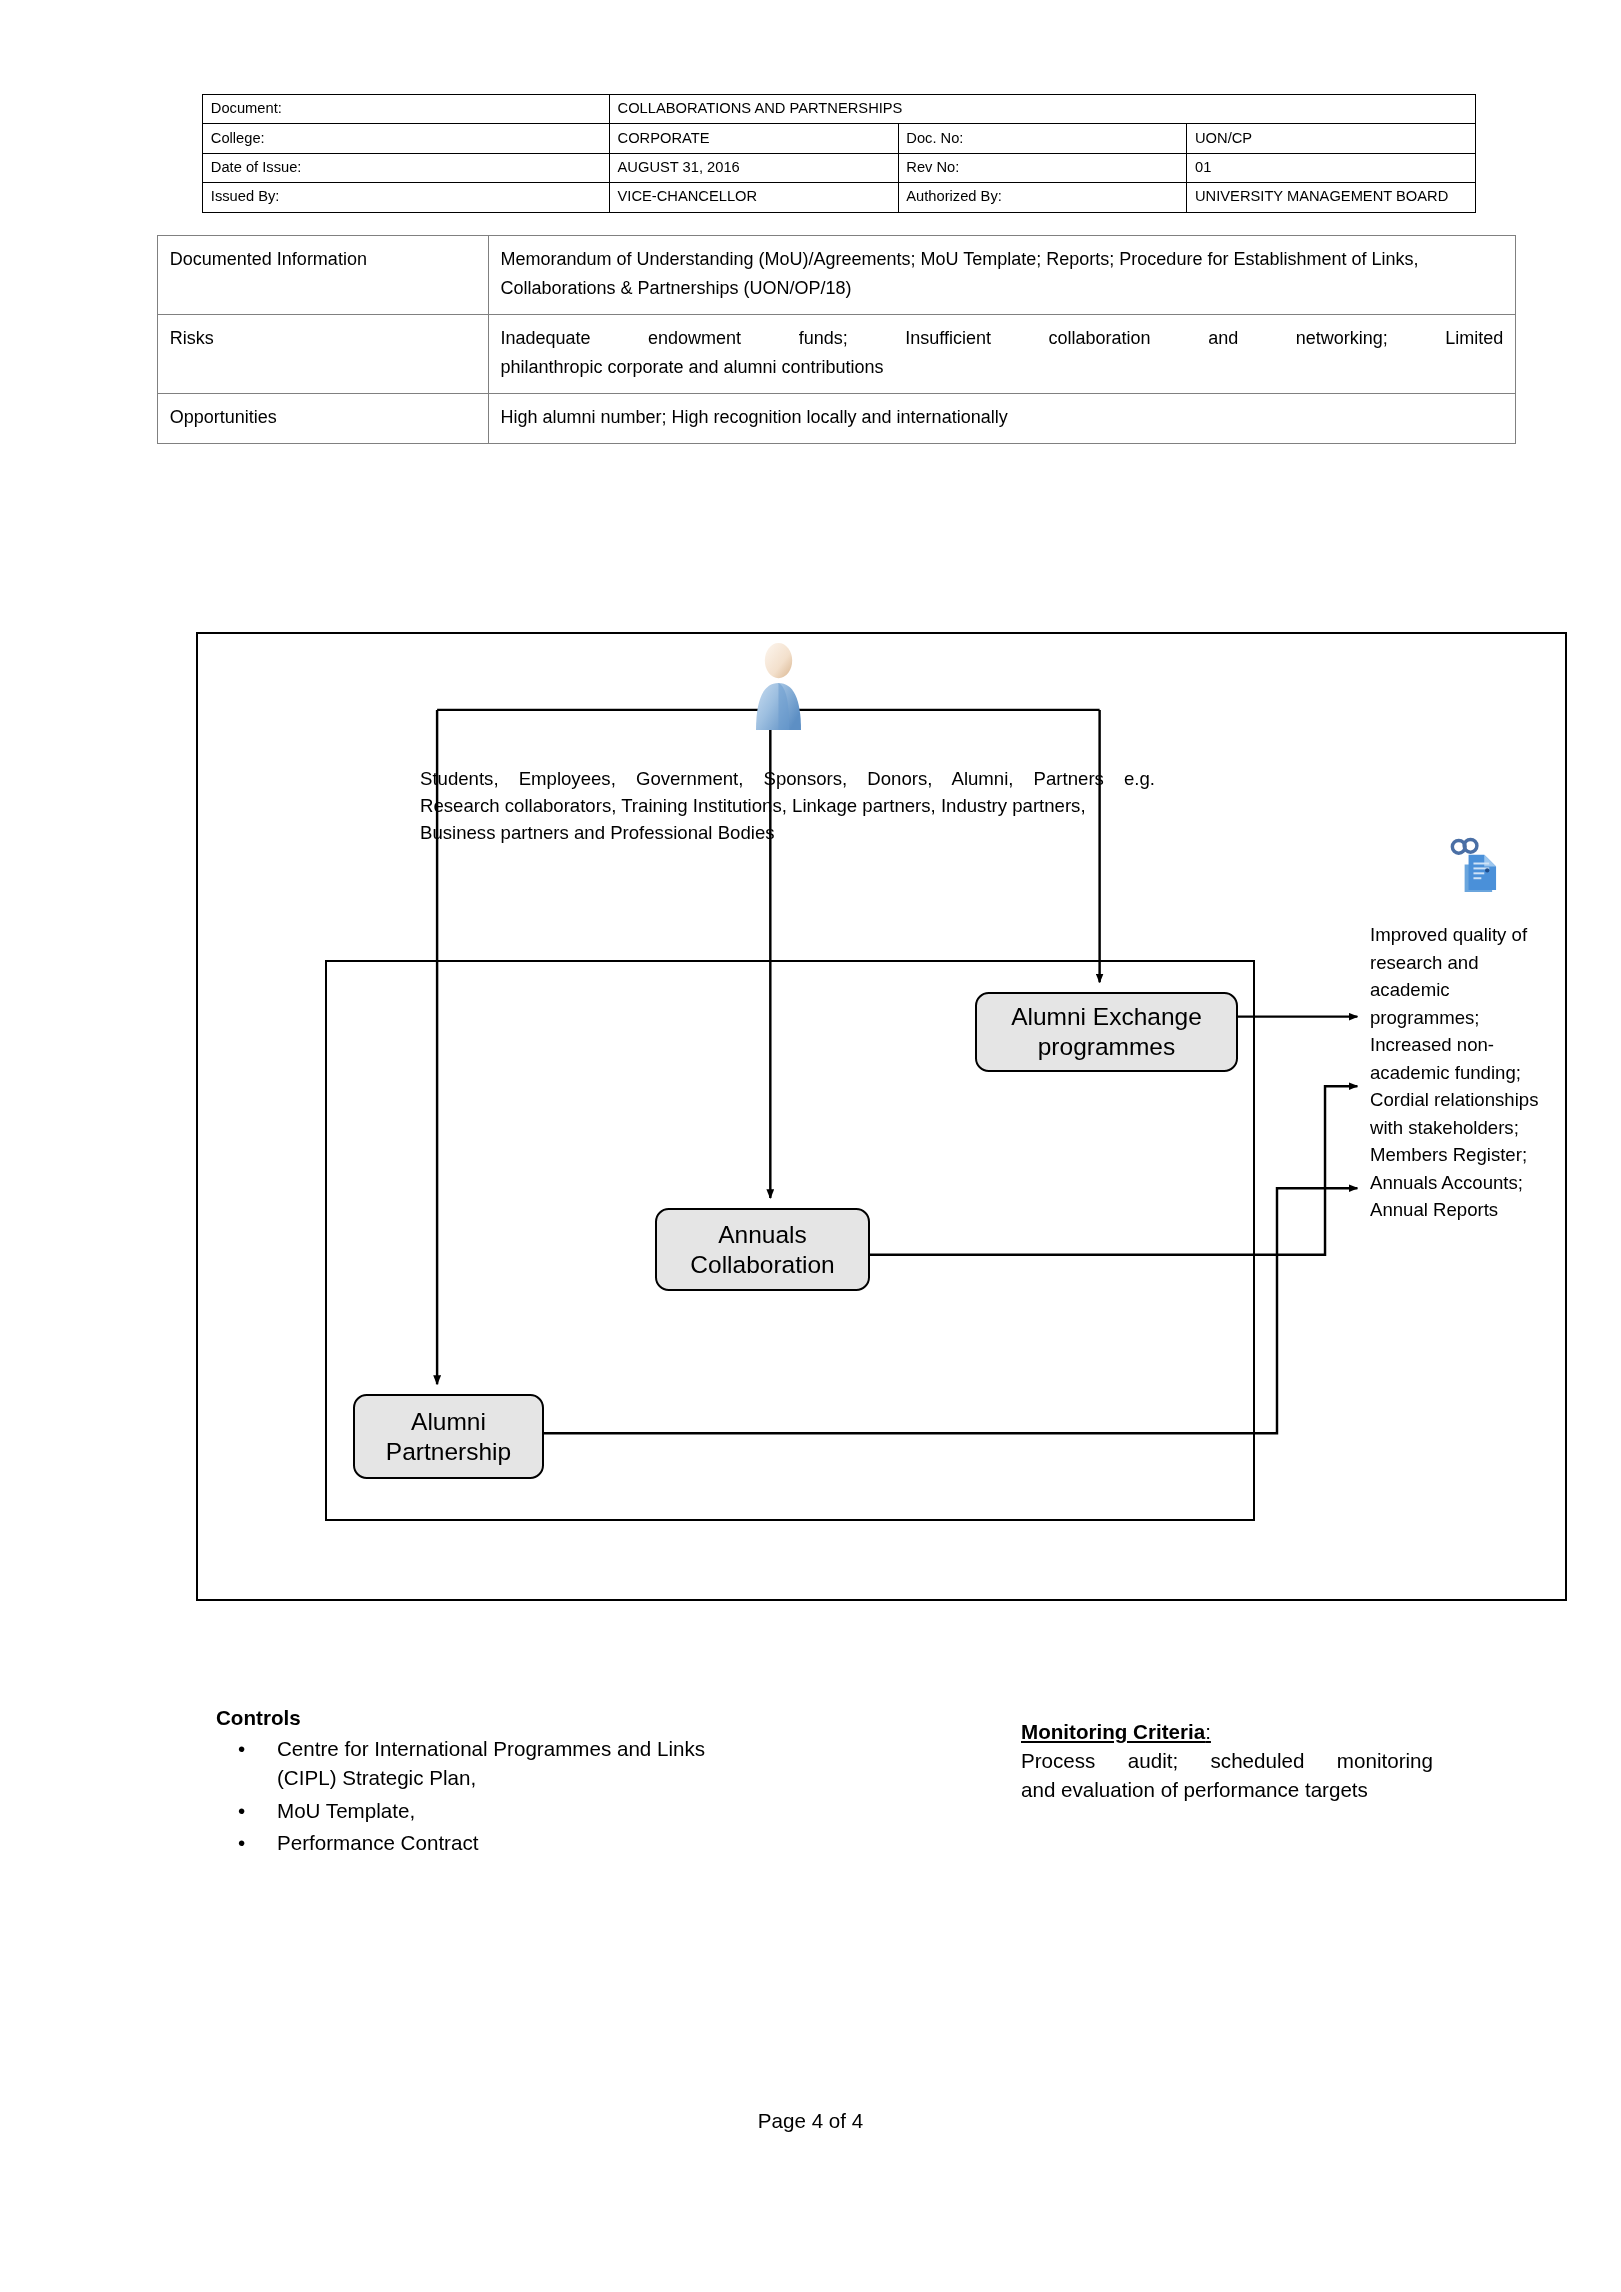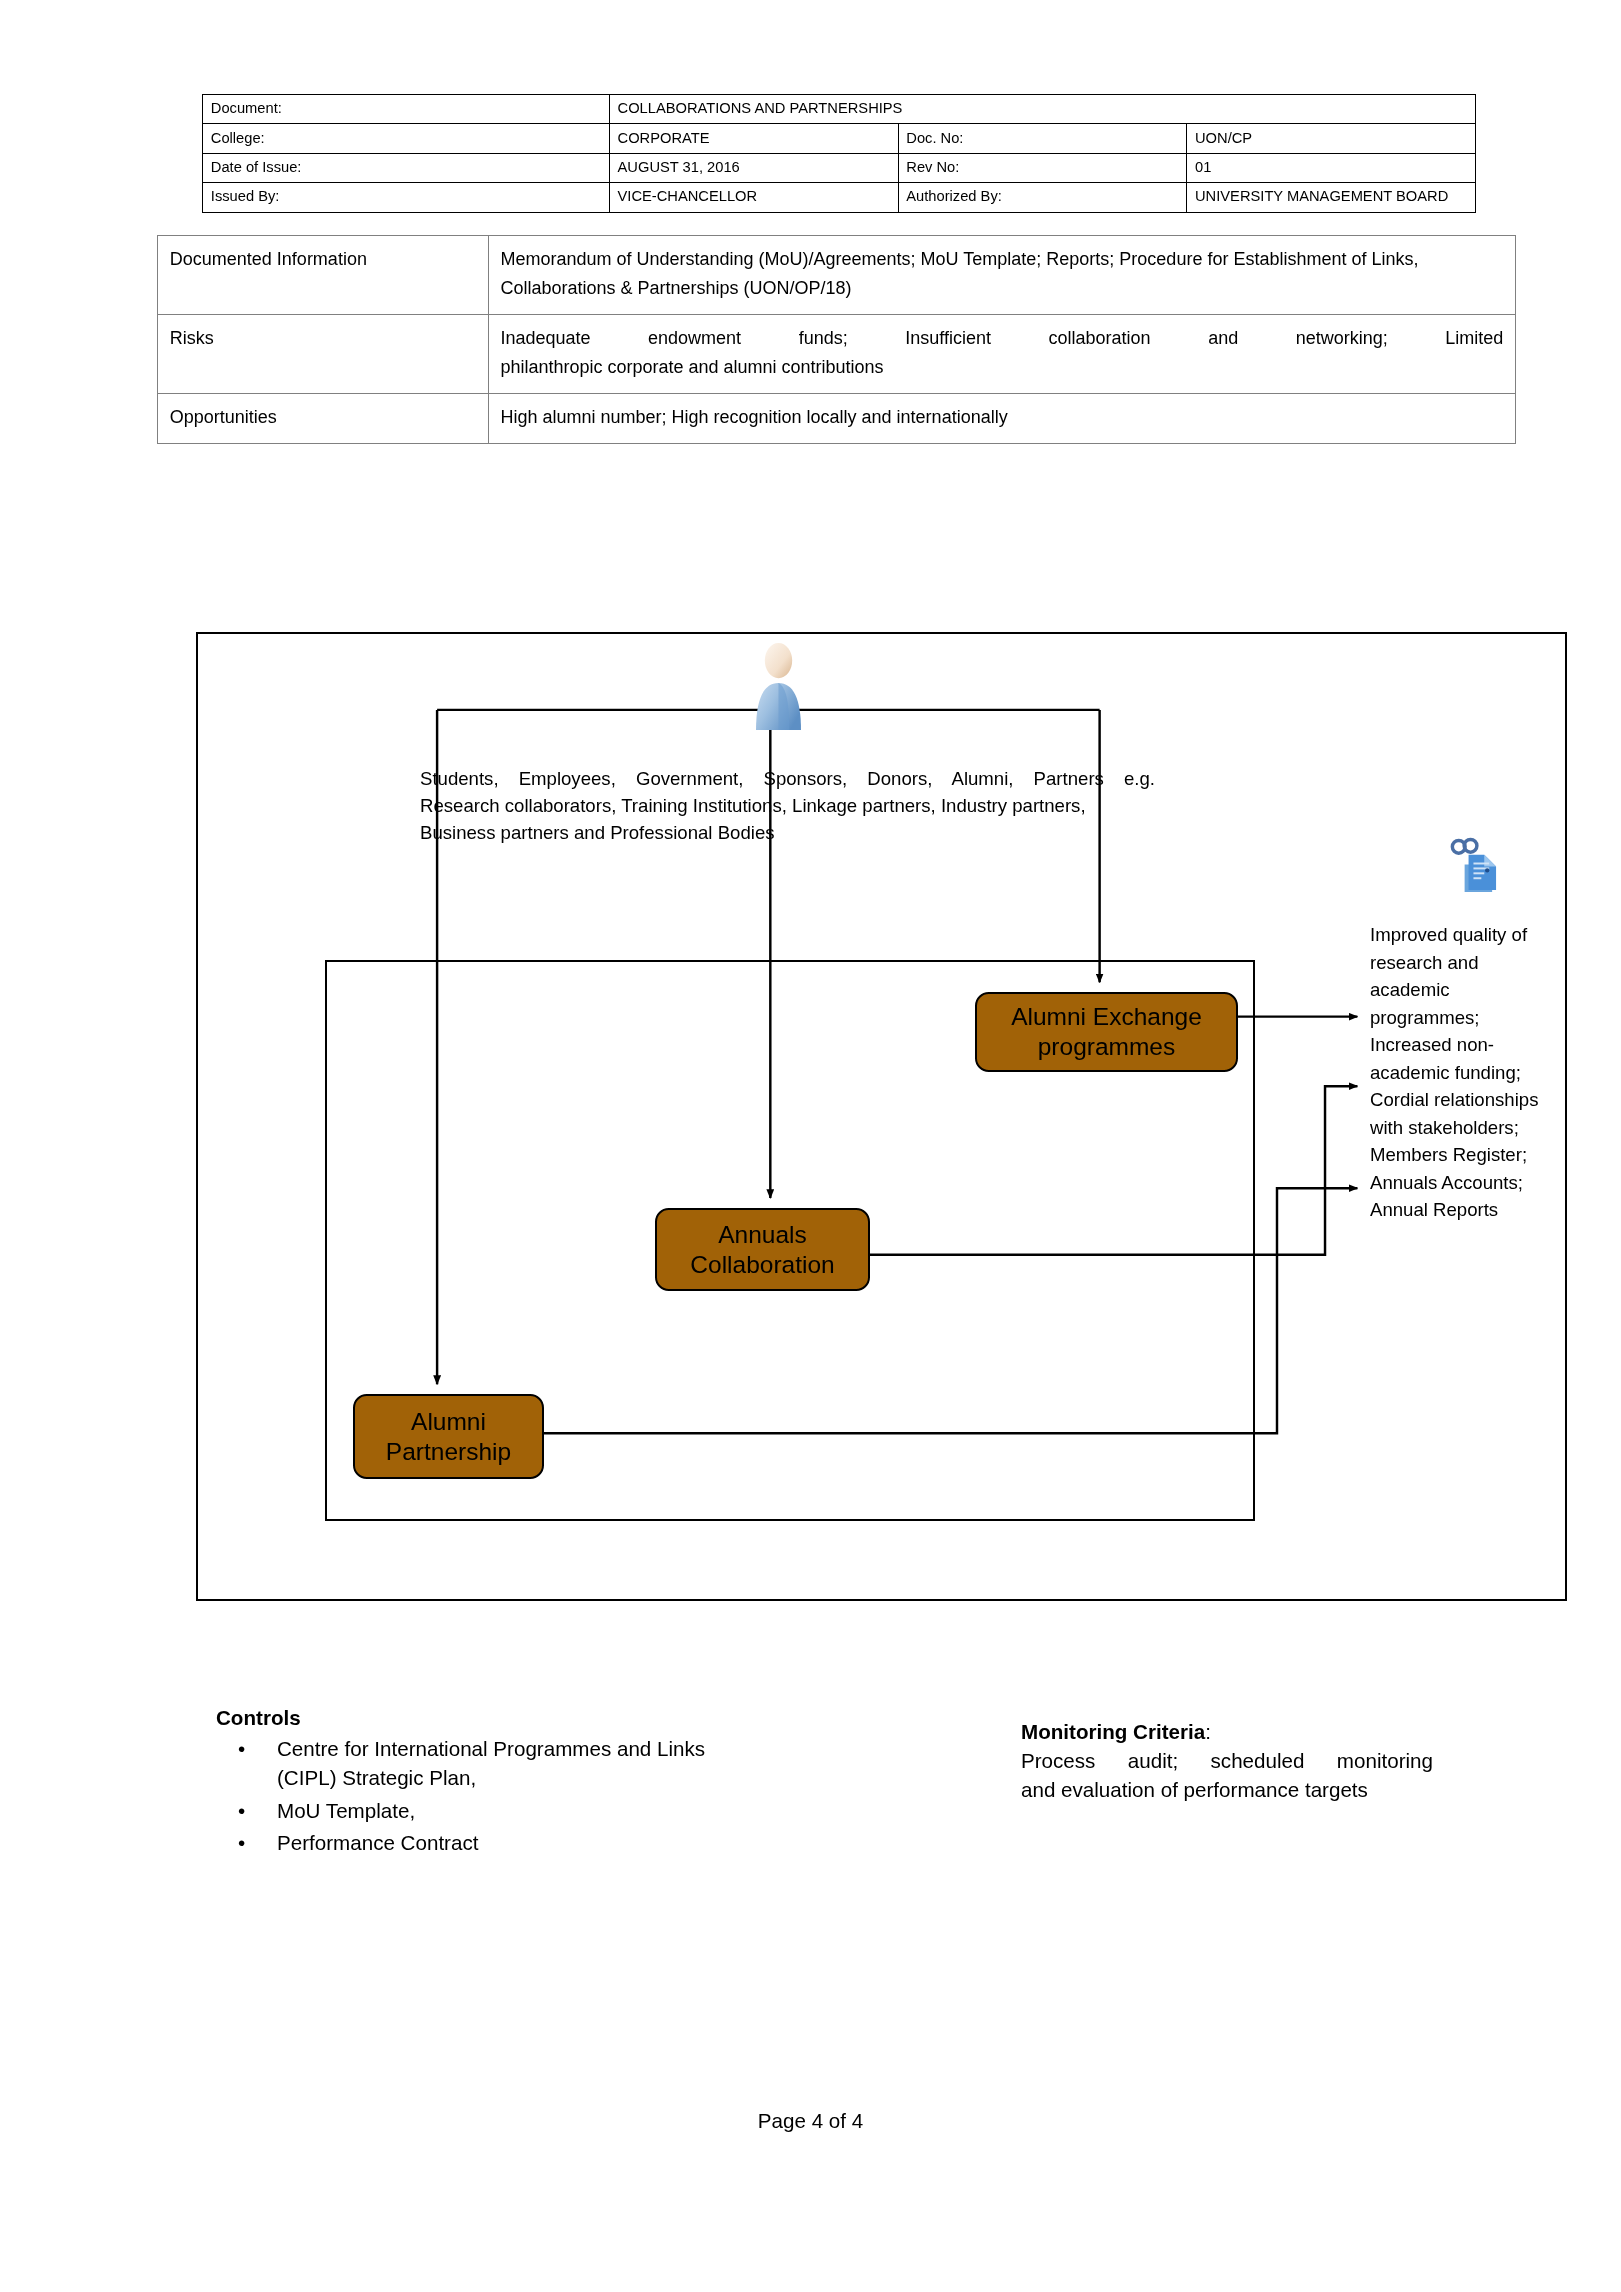--- a/index.html
+++ b/index.html
@@ -86,21 +86,21 @@
     height: 561px;
     border: 2px solid #000;
     box-sizing: border-box;
   }
 
   
   .proc-box {
     position: absolute;
     border: 2px solid #000;
     border-radius: 13.7px;
-    background: #a16207;
+    background: #e5e5e5;
     display: flex;
     align-items: center;
     justify-content: center;
     text-align: center;
     font-size: 24.5px;
     line-height: 1.22;
     box-sizing: border-box;
     z-index: 6;
   }
   #box-exchange    { left: 975px; top: 992px; width: 263px; height: 80px; }
@@ -179,21 +179,21 @@
   }
 
   .monitoring-block {
     position: absolute;
     left: 1021px;
     top: 1717px;
     width: 412px;
     font-size: 20.6px;
     line-height: 1.42;
   }
-  .monitoring-title { font-weight: bold; }
+  .monitoring-title { font-weight: bold; text-decoration: underline; }
   .monitoring-title .plain { font-weight: normal; }
   .monitoring-body { text-align: justify; }
   .monitoring-body span { display: block; }
   .monitoring-body span:first-child { text-align-last: justify; }
 
   .page-footer {
     position: absolute;
     left: 0;
     top: 2109px;
     width: 1621px;

